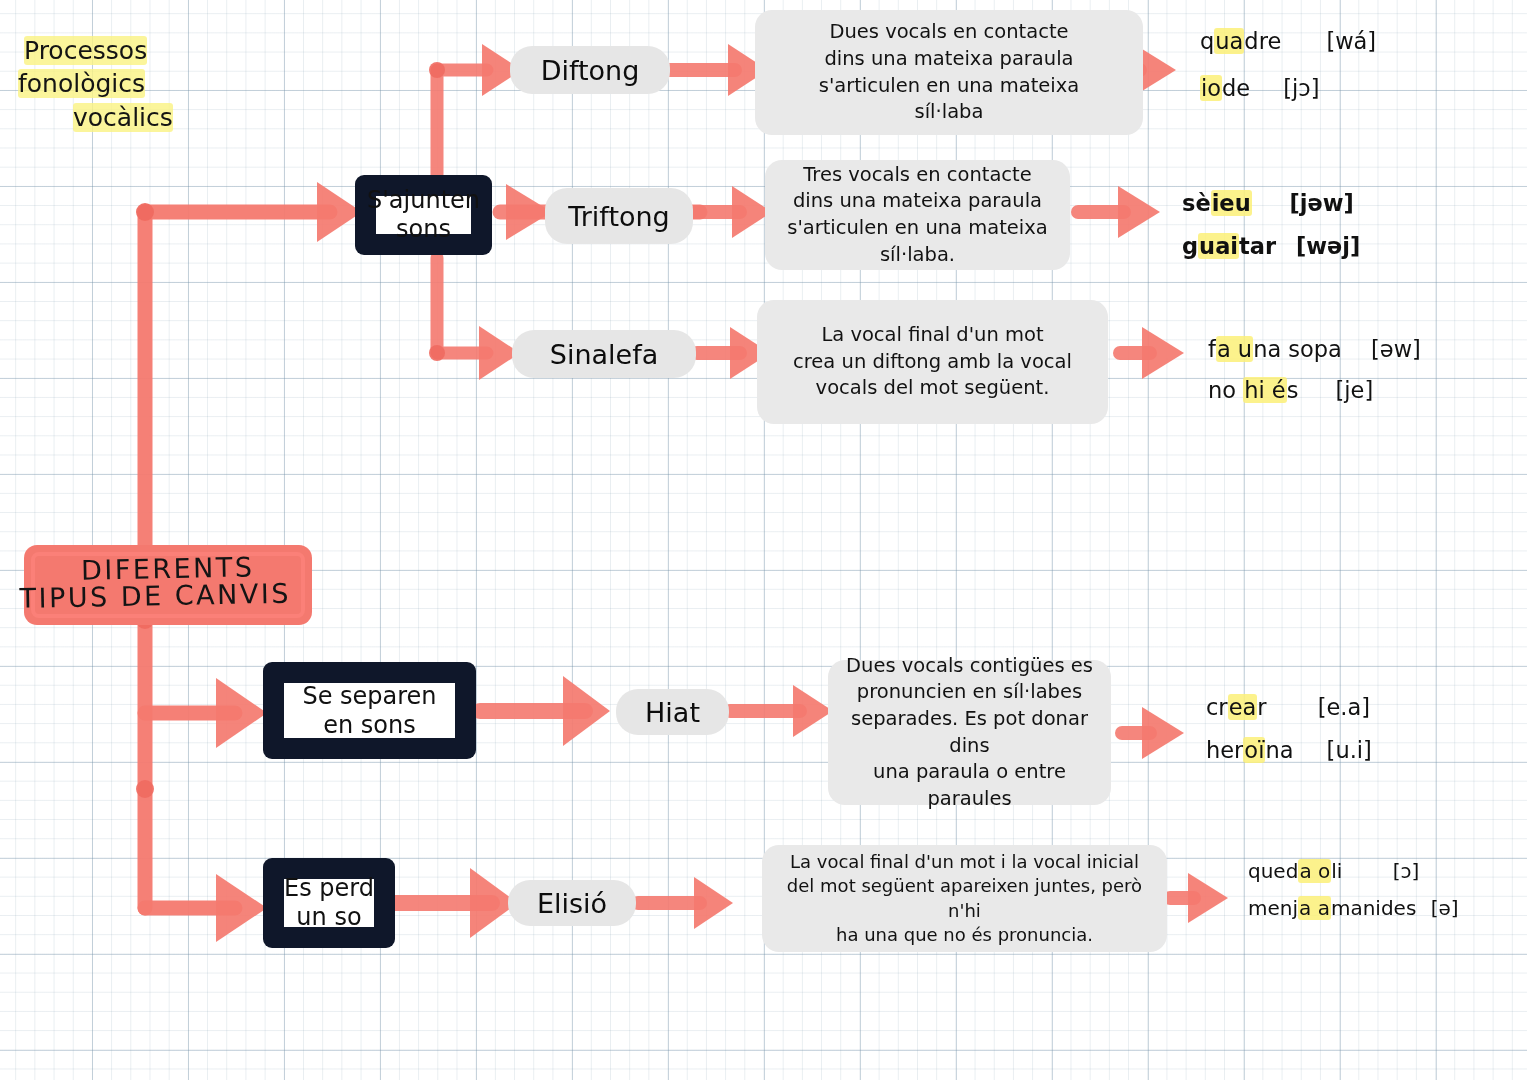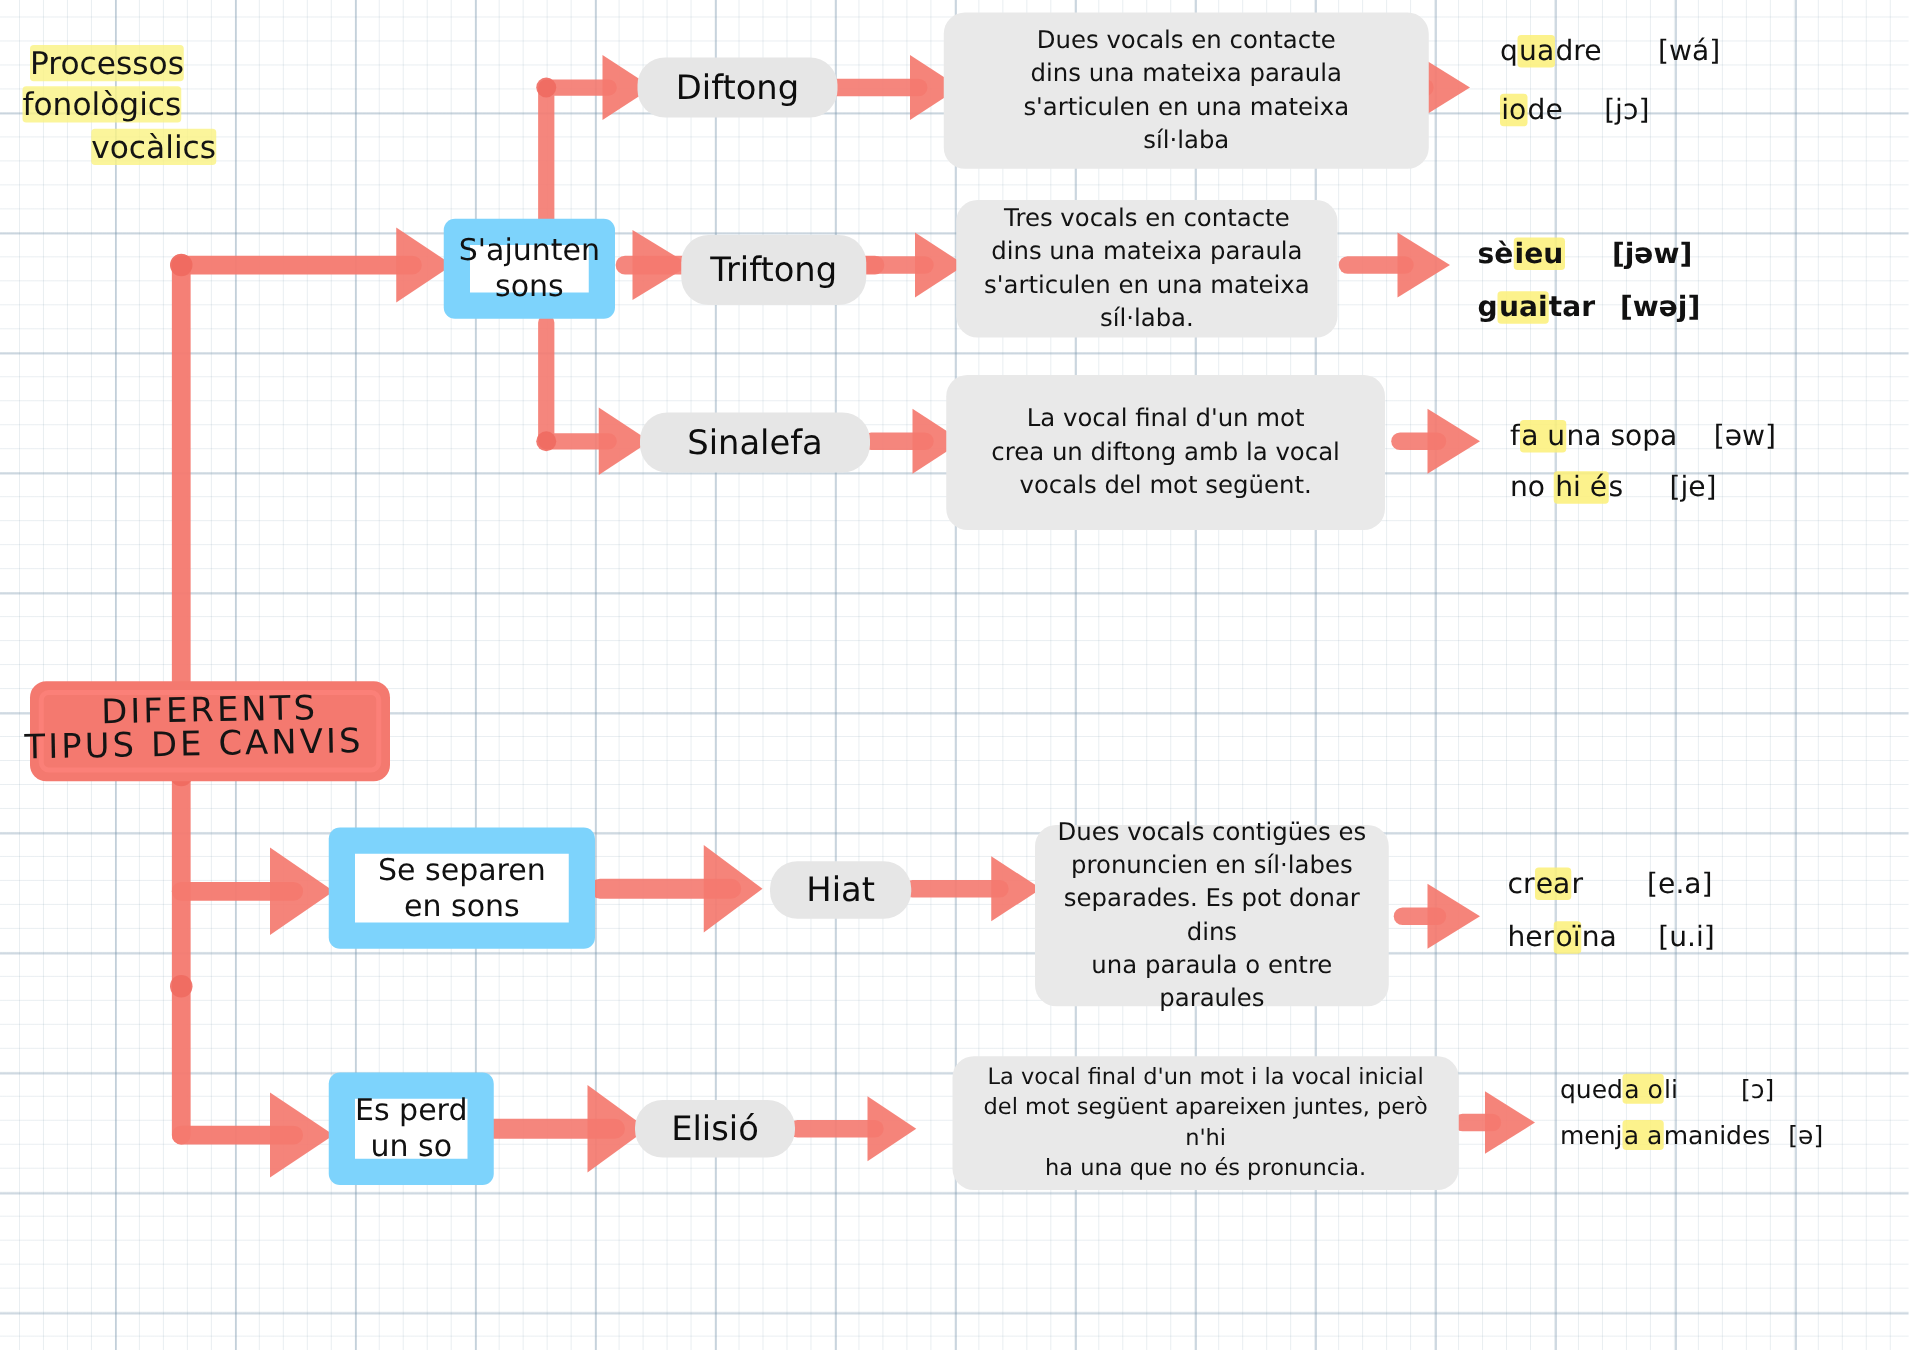--- a/index.html
+++ b/index.html
@@ -50,21 +50,21 @@
     color:#141414;
     font-family:"DejaVu Sans", sans-serif;
     font-size:27px;
     letter-spacing:2.5px;
     line-height:1.22;
     transform:rotate(-1.1deg);
   }
 
   
   .pbox{
-    background:#7dd3fc;
+    background:#0f172a;
     border-radius:9px;
     padding:21px;
   }
   .pbox-inner{
     background:#ffffff;
     height:100%;
     box-sizing:border-box;
     display:flex;align-items:center;justify-content:center;
   }
   .pbox-text{

